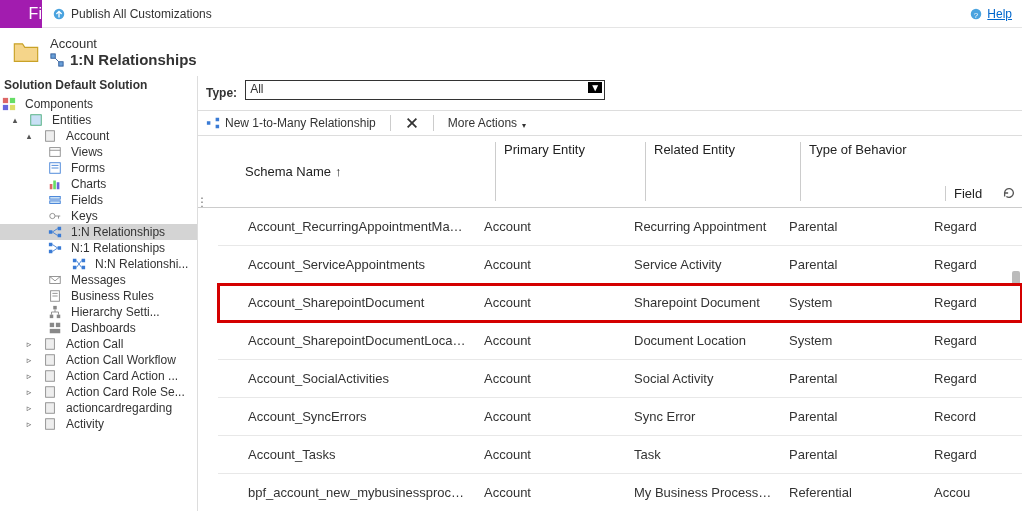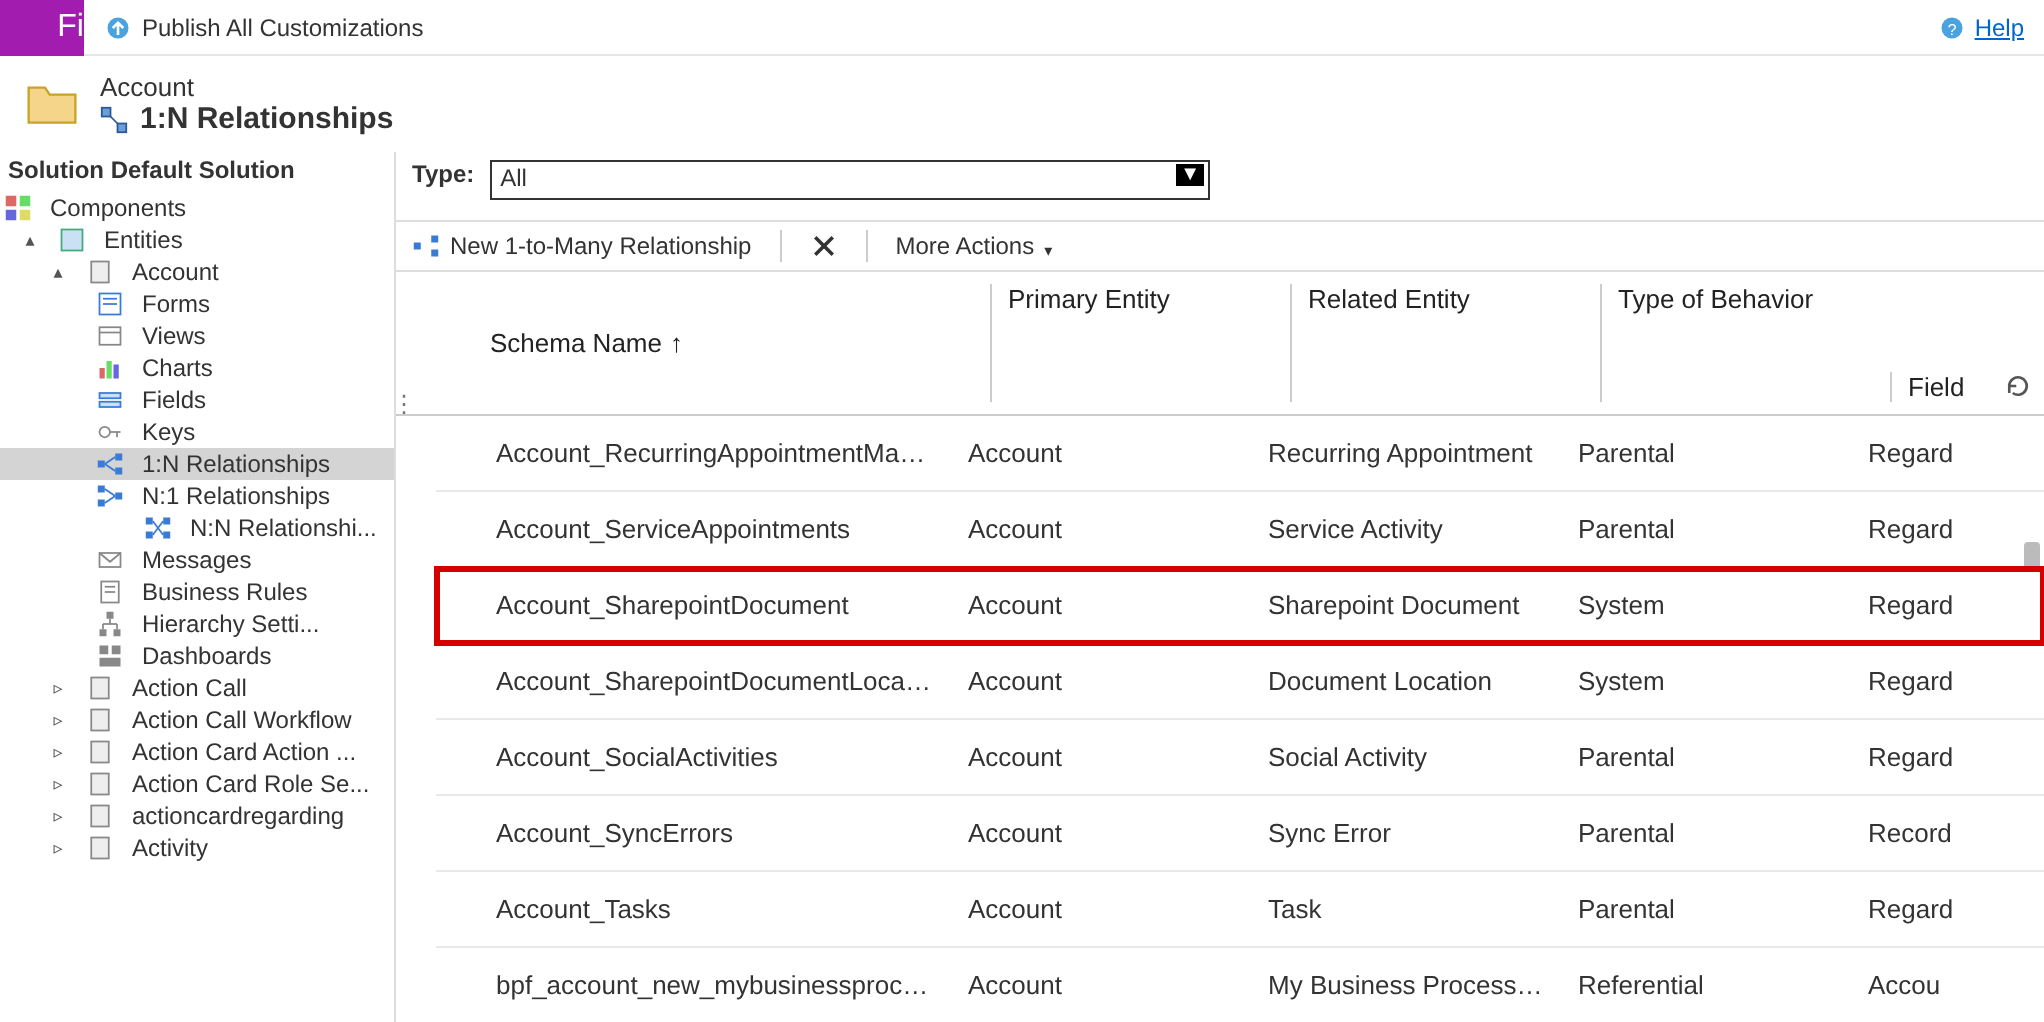--- a/index.html
+++ b/index.html
@@ -13,21 +13,21 @@
   .crumb-title { font-size: 13px; color: #333; }
   .crumb-sub { font-size: 15px; font-weight: 600; display: flex; align-items: center; gap: 6px; }
   .main { display: flex; height: calc(511px - 28px - 48px); }
   .sidebar { width: 198px; border-right: 1px solid #ddd; display: flex; flex-direction: column; }
   .sol-label { font-weight: 700; font-size: 12px; padding: 2px 4px; }
   .tree { overflow-y: auto; flex: 1; padding: 2px 0; }
   .tree-item { display: flex; align-items: center; gap: 9px; padding: 1px 2px; white-space: nowrap; }
   .tree-item.selected { background: #d4d4d4; }
   .arrow { width: 10px; display: inline-block; text-align: center; color: #555; font-size: 9px; }
   .content { flex: 1; display: flex; flex-direction: column; position: relative; }
-  .type-row { display: flex; align-items: flex-start; gap: 8px; padding: 4px 8px 10px 8px; }
+  .type-row { display: flex; align-items: flex-end; gap: 8px; padding: 4px 8px 10px 8px; }
   .type-row b { font-size: 12px; }
   .type-select { width: 360px; height: 20px; border: 1px solid #333; position: relative; padding: 1px 4px; font-size: 12px; }
   .type-select::after { content: "▼"; position: absolute; right: 2px; top: 1px; background: #000; color: #fff; width: 14px; text-align: center; font-size: 10px; }
   .toolbar { display: flex; align-items: center; gap: 14px; padding: 4px 8px; border-top: 1px solid #ddd; border-bottom: 1px solid #ddd; }
   .tbtn { display: flex; align-items: flex-end; gap: 5px; }
   .col-headers { display: flex; border-bottom: 1px solid #ccc; padding: 6px 0 6px 20px; font-size: 13px; color: #222; }
   .col { padding: 0 8px; border-left: 1px solid #ccc; }
   .col:first-child { border-left: none; }
   .col.schema { width: 258px; display:flex; align-items:center; gap:4px;margin-left:19px;}
   .col.primary { width: 150px; }
@@ -107,32 +107,32 @@
         </div>
       <div class="tree-item" style="padding-left:24px">
           <span class="arrow">▴</span>
           <svg class="icon" viewBox="0 0 16 16">
             <rect x="3" y="2" width="10" height="12" fill="#eee" stroke="#888"></rect>
           </svg>
           <span>Account</span>
         </div>
       <div class="tree-item" style="padding-left:48px">
           <svg class="icon" viewBox="0 0 16 16">
+            <rect x="2" y="3" width="12" height="10" fill="#fff" stroke="#888"></rect>
+            <line x1="2" y1="6" x2="14" y2="6" stroke="#888"></line>
+          </svg>
+          <span>Views</span>
+        </div>
+      <div class="tree-item" style="padding-left:48px">
+          <svg class="icon" viewBox="0 0 16 16">
             <rect x="2" y="2" width="12" height="12" fill="#fff" stroke="#3a7bd5"></rect>
             <line x1="4" y1="5" x2="12" y2="5" stroke="#3a7bd5"></line>
             <line x1="4" y1="8" x2="12" y2="8" stroke="#3a7bd5"></line>
           </svg>
           <span>Forms</span>
-        </div>
-      <div class="tree-item" style="padding-left:48px">
-          <svg class="icon" viewBox="0 0 16 16">
-            <rect x="2" y="3" width="12" height="10" fill="#fff" stroke="#888"></rect>
-            <line x1="2" y1="6" x2="14" y2="6" stroke="#888"></line>
-          </svg>
-          <span>Views</span>
         </div>
       <div class="tree-item" style="padding-left:48px">
           <svg class="icon" viewBox="0 0 16 16">
             <rect x="2" y="8" width="3" height="6" fill="#d66"></rect>
             <rect x="6" y="4" width="3" height="10" fill="#6d6"></rect>
             <rect x="10" y="6" width="3" height="8" fill="#66d"></rect>
           </svg>
           <span>Charts</span>
         </div>
       <div class="tree-item" style="padding-left:48px">

